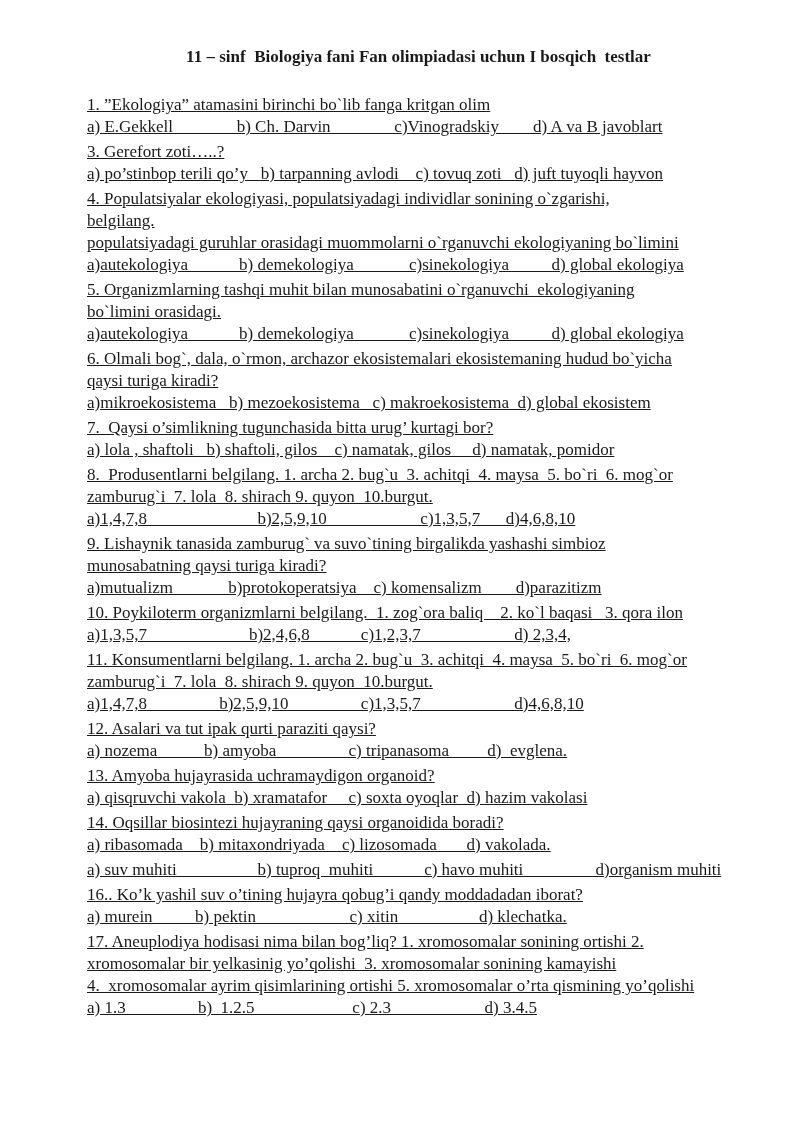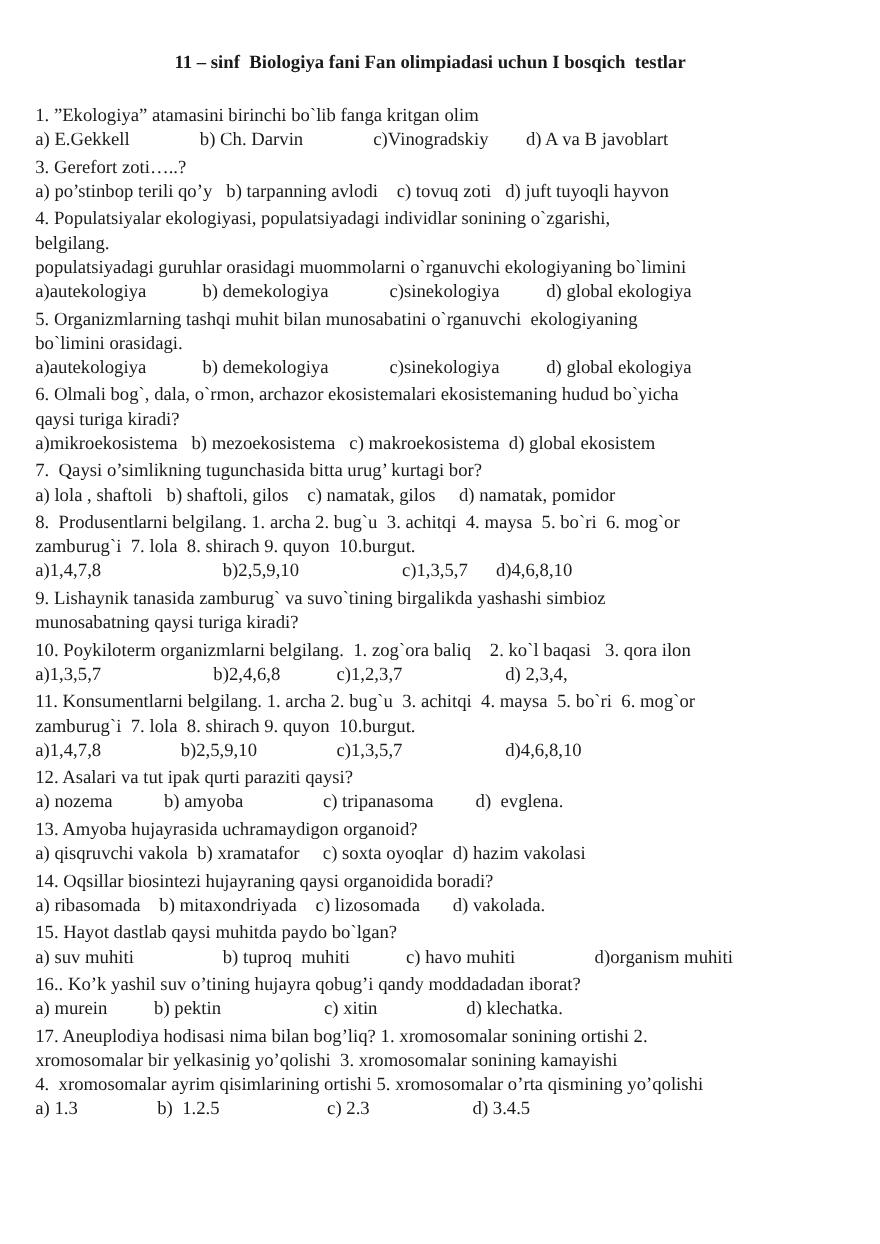--- a/index.html
+++ b/index.html
@@ -11,32 +11,32 @@
     width: 800px;
     height: 1131px;
     overflow: hidden;
     font-family: "Liberation Serif", "DejaVu Serif", serif;
     color: #1a1a1a;
   }
   .page {
     box-sizing: border-box;
     width: 800px;
     height: 1131px;
-    padding: 46px 40px 0 32px;
+    padding: 46px 40px 0 87px;
     background: #ffffff;
   }
   .title {
     text-align: center;
     font-weight: bold;
     font-size: 17px;
     line-height: 22px;
     white-space: pre;
     margin: 0 0 26px -10px;
   }
-  .question { margin: 0 0 3px 0; }
+  .question { margin: 0 0 3px 0; text-decoration: underline; }
   .qline {
     font-size: 17px;
     line-height: 22px;
     white-space: pre;
   }
 </style>
 </head>
 <body>
 
 <div class="page">
@@ -71,20 +71,21 @@
         <div class="qline">a) lola , shaftoli   b) shaftoli, gilos    c) namatak, gilos     d) namatak, pomidor</div>
       </div>
       <div class="question">
         <div class="qline">8.  Produsentlarni belgilang. 1. archa 2. bug`u  3. achitqi  4. maysa  5. bo`ri  6. mog`or</div>
         <div class="qline">zamburug`i  7. lola  8. shirach 9. quyon  10.burgut.</div>
         <div class="qline">a)1,4,7,8                          b)2,5,9,10                      c)1,3,5,7      d)4,6,8,10</div>
       </div>
       <div class="question">
         <div class="qline">9. Lishaynik tanasida zamburug` va suvo`tining birgalikda yashashi simbioz</div>
         <div class="qline">munosabatning qaysi turiga kiradi?</div>
+        <div class="qline">a)mutualizm             b)protokoperatsiya    c) komensalizm        d)parazitizm</div>
       </div>
       <div class="question">
         <div class="qline">10. Poykiloterm organizmlarni belgilang.  1. zog`ora baliq    2. ko`l baqasi   3. qora ilon</div>
         <div class="qline">a)1,3,5,7                        b)2,4,6,8            c)1,2,3,7                      d) 2,3,4,</div>
       </div>
       <div class="question">
         <div class="qline">11. Konsumentlarni belgilang. 1. archa 2. bug`u  3. achitqi  4. maysa  5. bo`ri  6. mog`or</div>
         <div class="qline">zamburug`i  7. lola  8. shirach 9. quyon  10.burgut.</div>
         <div class="qline">a)1,4,7,8                 b)2,5,9,10                 c)1,3,5,7                      d)4,6,8,10</div>
       </div>
@@ -94,21 +95,20 @@
       </div>
       <div class="question">
         <div class="qline">13. Amyoba hujayrasida uchramaydigon organoid?</div>
         <div class="qline">a) qisqruvchi vakola  b) xramatafor     c) soxta oyoqlar  d) hazim vakolasi</div>
       </div>
       <div class="question">
         <div class="qline">14. Oqsillar biosintezi hujayraning qaysi organoidida boradi?</div>
         <div class="qline">a) ribasomada    b) mitaxondriyada    c) lizosomada       d) vakolada.</div>
       </div>
       <div class="question">
-        <div class="qline">15. Hayot dastlab qaysi muhitda paydo bo`lgan?</div>
         <div class="qline">a) suv muhiti                   b) tuproq  muhiti            c) havo muhiti                 d)organism muhiti</div>
       </div>
       <div class="question">
         <div class="qline">16.. Ko’k yashil suv o’tining hujayra qobug’i qandy moddadadan iborat?</div>
         <div class="qline">a) murein          b) pektin                      c) xitin                   d) klechatka.</div>
       </div>
       <div class="question">
         <div class="qline">17. Aneuplodiya hodisasi nima bilan bog’liq? 1. xromosomalar sonining ortishi 2.</div>
         <div class="qline">xromosomalar bir yelkasinig yo’qolishi  3. xromosomalar sonining kamayishi</div>
         <div class="qline">4.  xromosomalar ayrim qisimlarining ortishi 5. xromosomalar o’rta qismining yo’qolishi</div>

